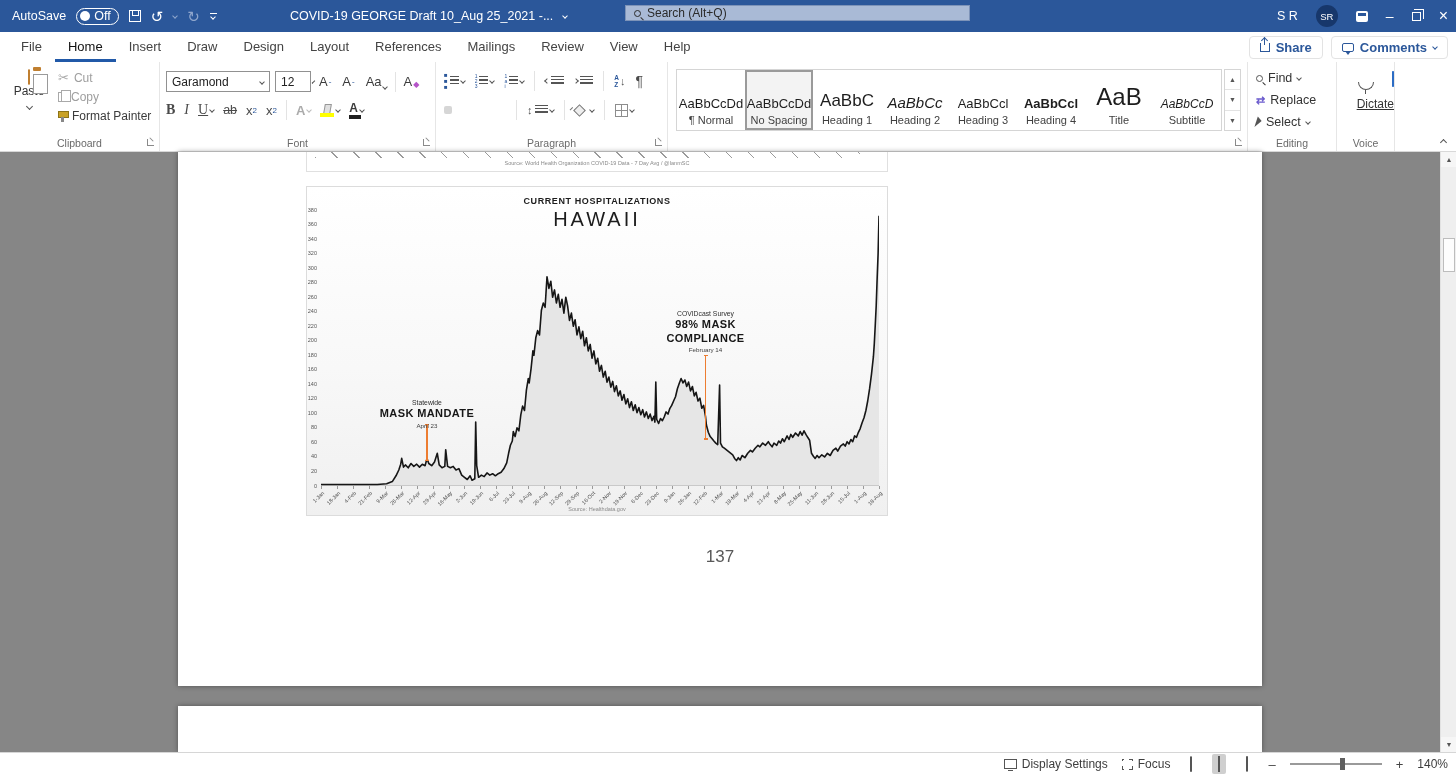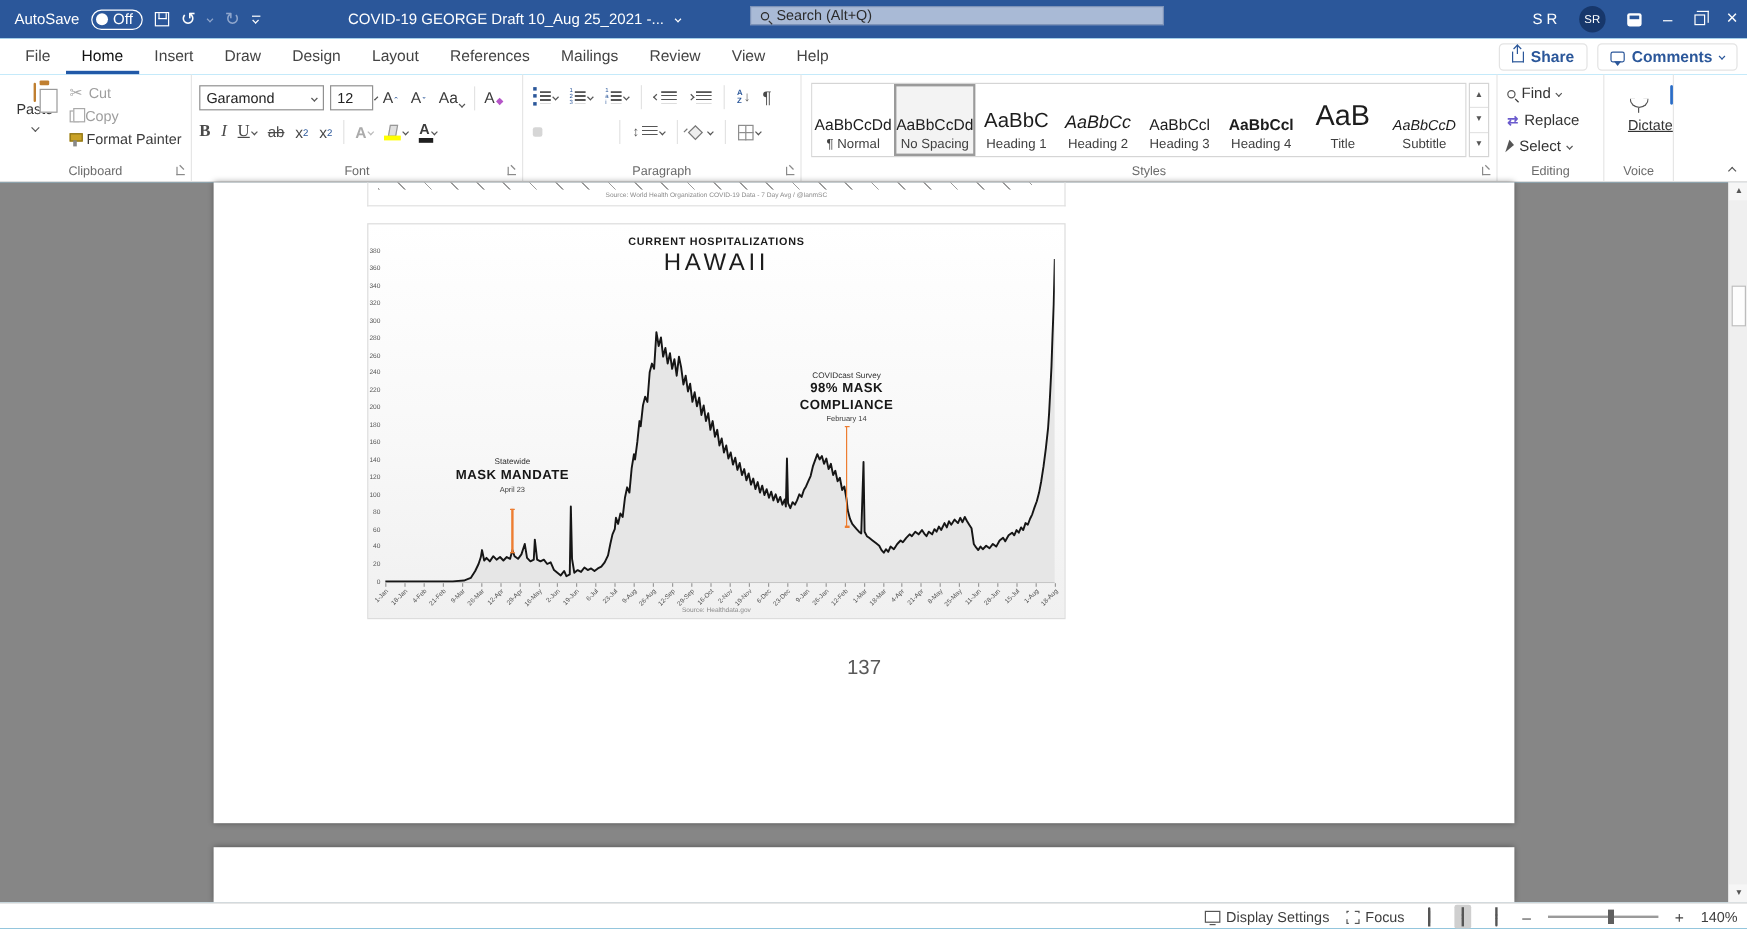--- a/index.html
+++ b/index.html
@@ -415,21 +415,20 @@
         <span class="stcard">
             <span class="st-sample sbs">AaBbCcD</span>
             <span class="st-label">Subtitle</span>
           </span>
       </div>
       <div class="gal-scroll">
         <span>▲</span>
         <span>▼</span>
         <span style="border-bottom:none;">▼</span>
       </div>
-      <div class="grp-label">Styles</div>
       <span class="dlg"></span>
     </div>
 
     <div class="grp g-edit">
       <span class="erow" style="top:9px;">
           <span class="i-mag" style="border-color:#555;"></span>
           <span>Find</span>
           <span class="chev" style="width:4px;height:4px;color:#555;"></span>
         </span>
       <span class="erow" style="top:31px;">
@@ -493,21 +492,21 @@
             <span style="top: 20.5px;">380</span>
           </div>
         <div class="plot" id="plot">
           <svg id="plot-svg" width="558" height="276" viewBox="0 0 558 276">
             <path id="area-path" stroke="none" d="M0.0,276 L0.0,274.5 L14.1,274.5 L28.1,274.5 L42.2,274.5 L56.3,274.5 L65.6,273.8 L71.3,271.6 L75.0,265.8 L77.8,260.0 L79.7,254.2 L80.7,248.4 L82.5,257.1 L84.4,254.9 L87.2,257.8 L90.0,253.5 L92.8,256.4 L95.7,254.2 L98.5,257.1 L101.3,254.2 L104.1,255.7 L106.0,248.4 L107.8,253.5 L110.7,255.7 L113.5,252.0 L116.3,243.3 L118.2,254.9 L121.0,257.8 L123.8,256.4 L124.7,239.7 L126.6,256.4 L129.4,257.8 L132.2,256.4 L135.0,260.0 L137.9,258.6 L140.7,265.1 L143.5,267.3 L146.3,269.5 L149.1,265.8 L151.0,270.2 L153.8,268.7 L154.7,212.1 L155.7,255.7 L157.6,267.3 L160.4,265.1 L163.2,266.6 L166.0,262.9 L168.8,265.1 L171.6,263.7 L174.4,265.8 L177.2,263.7 L180.1,262.2 L182.9,258.6 L185.7,252.8 L187.6,243.3 L189.4,235.3 L191.3,231.0 L192.3,221.5 L194.1,226.6 L196.0,217.9 L197.9,220.8 L199.8,204.8 L201.6,196.1 L203.5,200.5 L205.4,180.1 L207.3,168.5 L208.2,172.9 L210.1,158.3 L211.9,140.9 L212.9,145.3 L214.8,127.8 L216.6,120.6 L218.5,124.9 L220.4,100.2 L222.3,93.0 L224.1,97.3 L226.0,66.8 L227.0,72.6 L227.9,78.4 L229.8,71.2 L231.6,87.2 L233.5,79.9 L235.4,93.0 L237.3,84.3 L239.1,97.3 L241.0,89.3 L242.9,103.1 L244.8,87.2 L246.6,95.9 L248.5,110.4 L250.4,103.1 L252.3,116.2 L254.1,109.7 L256.0,124.9 L257.9,116.9 L259.8,128.6 L261.7,121.3 L263.5,135.8 L265.4,127.8 L267.3,140.9 L269.2,134.4 L271.0,148.2 L272.9,140.9 L274.8,154.0 L276.7,148.2 L278.5,161.2 L280.4,155.4 L282.3,167.1 L284.2,161.2 L286.0,172.1 L287.9,167.1 L289.8,177.2 L291.7,171.4 L293.5,181.6 L295.4,175.8 L297.3,185.9 L299.2,180.9 L301.0,190.3 L302.9,184.5 L304.8,193.9 L306.7,188.8 L308.5,197.6 L310.4,191.7 L312.3,200.5 L314.2,194.7 L316.0,202.6 L317.9,197.6 L319.8,204.8 L321.7,199.7 L323.5,207.0 L325.4,201.9 L327.3,208.5 L329.2,204.1 L331.0,210.6 L332.9,206.3 L333.9,212.1 L334.8,172.1 L335.7,209.2 L337.6,213.5 L339.5,208.5 L341.4,210.6 L343.2,207.0 L345.1,201.9 L347.0,204.1 L348.9,198.3 L350.7,195.4 L352.6,191.0 L354.5,186.7 L356.4,178.7 L358.2,173.6 L360.1,168.5 L362.0,172.9 L363.9,170.0 L365.7,176.5 L367.6,172.1 L369.5,180.9 L371.4,176.5 L373.3,185.9 L375.1,182.3 L377.0,191.0 L378.9,188.1 L380.8,198.3 L382.6,195.4 L384.5,206.3 L385.4,215.0 L387.3,222.3 L389.2,226.6 L391.1,228.8 L392.9,231.0 L394.8,233.1 L396.7,234.6 L398.6,175.0 L399.5,233.1 L401.4,236.8 L403.3,238.2 L406.1,240.4 L408.9,242.6 L411.7,244.8 L413.6,248.4 L415.5,250.6 L417.3,247.7 L419.2,249.9 L421.1,245.5 L423.9,247.7 L426.7,243.3 L429.5,240.4 L431.4,241.9 L434.2,238.2 L437.0,235.3 L438.9,236.8 L441.7,233.1 L444.5,235.3 L447.3,231.7 L449.2,234.6 L451.1,236.8 L453.0,233.1 L455.8,235.3 L457.7,231.0 L459.5,233.1 L461.4,228.8 L463.3,231.7 L466.1,225.9 L468.0,229.5 L469.8,224.4 L471.7,227.3 L474.5,223.0 L477.3,225.9 L479.2,221.5 L481.1,225.2 L483.0,220.8 L484.9,224.4 L486.7,227.3 L488.6,230.2 L490.5,243.3 L492.4,246.2 L494.2,248.4 L496.1,245.5 L498.0,247.7 L500.8,244.8 L503.6,246.9 L506.4,243.3 L509.2,245.5 L512.0,240.4 L514.9,238.2 L516.7,241.1 L519.5,236.1 L522.4,233.9 L524.2,236.1 L526.1,231.7 L528.0,233.9 L529.9,229.5 L531.7,231.7 L533.6,225.9 L535.5,227.3 L537.4,222.3 L539.2,218.6 L541.1,212.8 L543.0,207.7 L544.9,200.5 L546.7,191.0 L548.6,178.7 L550.5,164.1 L552.4,146.7 L553.3,133.6 L554.2,116.2 L555.2,95.9 L556.1,69.7 L557.1,43.6 L558.0,5.8 L558.0,276 Z" fill="#e6e6e6"></path>
             <line x1="0" y1="275.5" x2="558" y2="275.5" stroke="#bbbbbb" stroke-width="0.7"></line>
             <path id="line-path" fill="none" stroke-width="1.6" stroke-linejoin="round" d="M0.0,274.5 L14.1,274.5 L28.1,274.5 L42.2,274.5 L56.3,274.5 L65.6,273.8 L71.3,271.6 L75.0,265.8 L77.8,260.0 L79.7,254.2 L80.7,248.4 L82.5,257.1 L84.4,254.9 L87.2,257.8 L90.0,253.5 L92.8,256.4 L95.7,254.2 L98.5,257.1 L101.3,254.2 L104.1,255.7 L106.0,248.4 L107.8,253.5 L110.7,255.7 L113.5,252.0 L116.3,243.3 L118.2,254.9 L121.0,257.8 L123.8,256.4 L124.7,239.7 L126.6,256.4 L129.4,257.8 L132.2,256.4 L135.0,260.0 L137.9,258.6 L140.7,265.1 L143.5,267.3 L146.3,269.5 L149.1,265.8 L151.0,270.2 L153.8,268.7 L154.7,212.1 L155.7,255.7 L157.6,267.3 L160.4,265.1 L163.2,266.6 L166.0,262.9 L168.8,265.1 L171.6,263.7 L174.4,265.8 L177.2,263.7 L180.1,262.2 L182.9,258.6 L185.7,252.8 L187.6,243.3 L189.4,235.3 L191.3,231.0 L192.3,221.5 L194.1,226.6 L196.0,217.9 L197.9,220.8 L199.8,204.8 L201.6,196.1 L203.5,200.5 L205.4,180.1 L207.3,168.5 L208.2,172.9 L210.1,158.3 L211.9,140.9 L212.9,145.3 L214.8,127.8 L216.6,120.6 L218.5,124.9 L220.4,100.2 L222.3,93.0 L224.1,97.3 L226.0,66.8 L227.0,72.6 L227.9,78.4 L229.8,71.2 L231.6,87.2 L233.5,79.9 L235.4,93.0 L237.3,84.3 L239.1,97.3 L241.0,89.3 L242.9,103.1 L244.8,87.2 L246.6,95.9 L248.5,110.4 L250.4,103.1 L252.3,116.2 L254.1,109.7 L256.0,124.9 L257.9,116.9 L259.8,128.6 L261.7,121.3 L263.5,135.8 L265.4,127.8 L267.3,140.9 L269.2,134.4 L271.0,148.2 L272.9,140.9 L274.8,154.0 L276.7,148.2 L278.5,161.2 L280.4,155.4 L282.3,167.1 L284.2,161.2 L286.0,172.1 L287.9,167.1 L289.8,177.2 L291.7,171.4 L293.5,181.6 L295.4,175.8 L297.3,185.9 L299.2,180.9 L301.0,190.3 L302.9,184.5 L304.8,193.9 L306.7,188.8 L308.5,197.6 L310.4,191.7 L312.3,200.5 L314.2,194.7 L316.0,202.6 L317.9,197.6 L319.8,204.8 L321.7,199.7 L323.5,207.0 L325.4,201.9 L327.3,208.5 L329.2,204.1 L331.0,210.6 L332.9,206.3 L333.9,212.1 L334.8,172.1 L335.7,209.2 L337.6,213.5 L339.5,208.5 L341.4,210.6 L343.2,207.0 L345.1,201.9 L347.0,204.1 L348.9,198.3 L350.7,195.4 L352.6,191.0 L354.5,186.7 L356.4,178.7 L358.2,173.6 L360.1,168.5 L362.0,172.9 L363.9,170.0 L365.7,176.5 L367.6,172.1 L369.5,180.9 L371.4,176.5 L373.3,185.9 L375.1,182.3 L377.0,191.0 L378.9,188.1 L380.8,198.3 L382.6,195.4 L384.5,206.3 L385.4,215.0 L387.3,222.3 L389.2,226.6 L391.1,228.8 L392.9,231.0 L394.8,233.1 L396.7,234.6 L398.6,175.0 L399.5,233.1 L401.4,236.8 L403.3,238.2 L406.1,240.4 L408.9,242.6 L411.7,244.8 L413.6,248.4 L415.5,250.6 L417.3,247.7 L419.2,249.9 L421.1,245.5 L423.9,247.7 L426.7,243.3 L429.5,240.4 L431.4,241.9 L434.2,238.2 L437.0,235.3 L438.9,236.8 L441.7,233.1 L444.5,235.3 L447.3,231.7 L449.2,234.6 L451.1,236.8 L453.0,233.1 L455.8,235.3 L457.7,231.0 L459.5,233.1 L461.4,228.8 L463.3,231.7 L466.1,225.9 L468.0,229.5 L469.8,224.4 L471.7,227.3 L474.5,223.0 L477.3,225.9 L479.2,221.5 L481.1,225.2 L483.0,220.8 L484.9,224.4 L486.7,227.3 L488.6,230.2 L490.5,243.3 L492.4,246.2 L494.2,248.4 L496.1,245.5 L498.0,247.7 L500.8,244.8 L503.6,246.9 L506.4,243.3 L509.2,245.5 L512.0,240.4 L514.9,238.2 L516.7,241.1 L519.5,236.1 L522.4,233.9 L524.2,236.1 L526.1,231.7 L528.0,233.9 L529.9,229.5 L531.7,231.7 L533.6,225.9 L535.5,227.3 L537.4,222.3 L539.2,218.6 L541.1,212.8 L543.0,207.7 L544.9,200.5 L546.7,191.0 L548.6,178.7 L550.5,164.1 L552.4,146.7 L553.3,133.6 L554.2,116.2 L555.2,95.9 L556.1,69.7 L557.1,43.6 L558.0,5.8" stroke="#161616"></path>
           </svg>
           <div id="annotations" style="position:absolute;left:0;top:0;width:558px;height:276px;">
               <div class="ann-line" style="left: 105.223px; top: 213.537px; height: 37.7684px; background: rgb(237, 125, 49);"></div>
-              <div class="ann-text" style="left: 105.973px; bottom: 74px;">
+              <div class="ann-text" style="left: 105.973px; bottom: 57px;">
                 <div class="ann-small">Statewide</div>
                 <div class="ann-big">MASK MANDATE</div>
                 <div class="ann-date">April 23</div>
               </div>
               <div class="ann-line" style="left: 383.754px; top: 145.263px; height: 84.2526px; background: rgb(237, 125, 49);"></div>
               <div class="ann-text" style="left: 384.504px; bottom: 132.737px;">
                 <div class="ann-small">COVIDcast Survey</div>
                 <div class="ann-big">98% MASK</div>
                 <div class="ann-big">COMPLIANCE</div>
                 <div class="ann-date">February 14</div>

